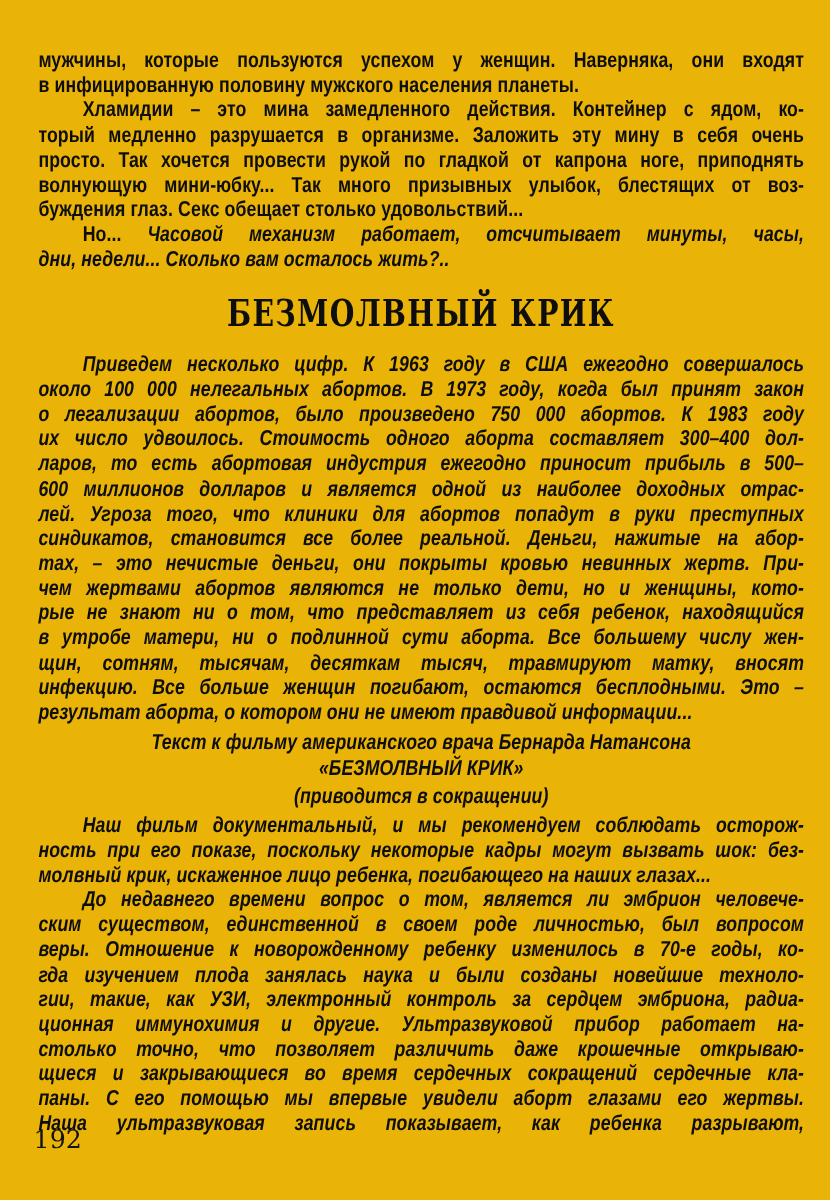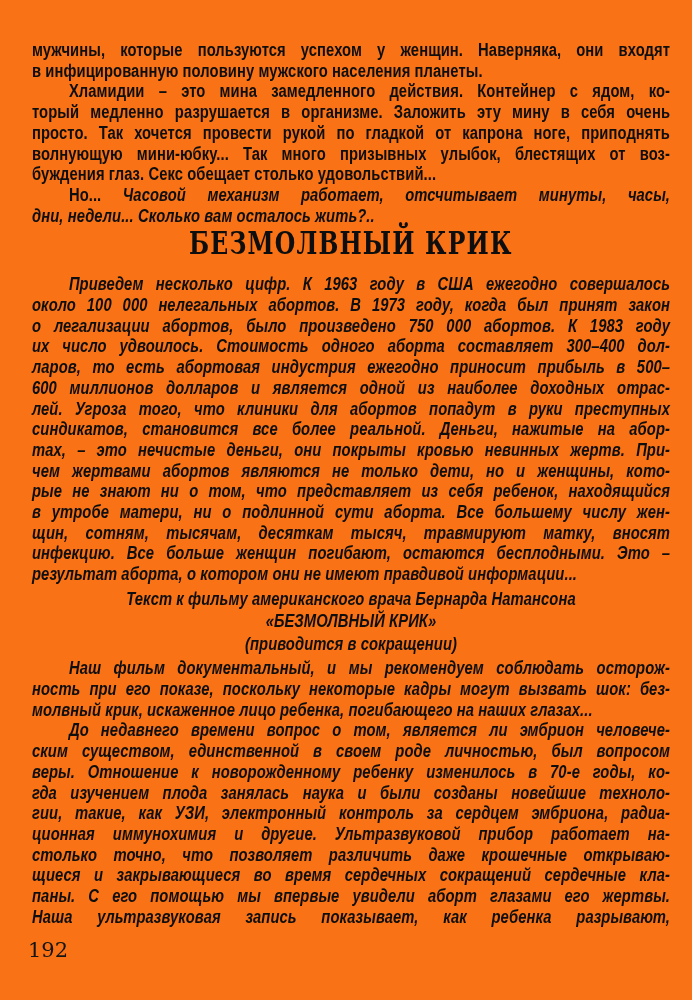--- a/index.html
+++ b/index.html
@@ -6,21 +6,21 @@
   body {
     width: 692px; height: 1000px;
     background: #ffffff;
     font-family: "Liberation Sans", sans-serif;
     color: #0e0e0e;
     overflow: hidden;
   }
   .page {
     position: relative;
     width: 692px; height: 1000px;
-    background: #f97316;
+    background: #eab308;
     overflow: hidden;
   }
   .content {
     position: absolute;
     left: 32px; top: 40px;
     width: 638px;
   }
   
   .cond {
     width: 778px;
@@ -29,20 +29,21 @@
     font-size: 18px;
     line-height: 20.7px;
     font-weight: bold;
     letter-spacing: 0.1px;
   }
   .it { font-style: italic; }
   .jl { text-align: justify; text-align-last: justify; }
   .ll { text-align: left; }
   .ind { text-indent: 45px; }
   .heading {
+    margin-top: 19px;
     margin-bottom: 14px;
     height: 34px;
     line-height: 34px;
     text-align: center;
     font-family: "DejaVu Serif", serif;
     font-weight: bold;
     font-size: 31px;
     white-space: nowrap;
   }
   .heading .hx {

